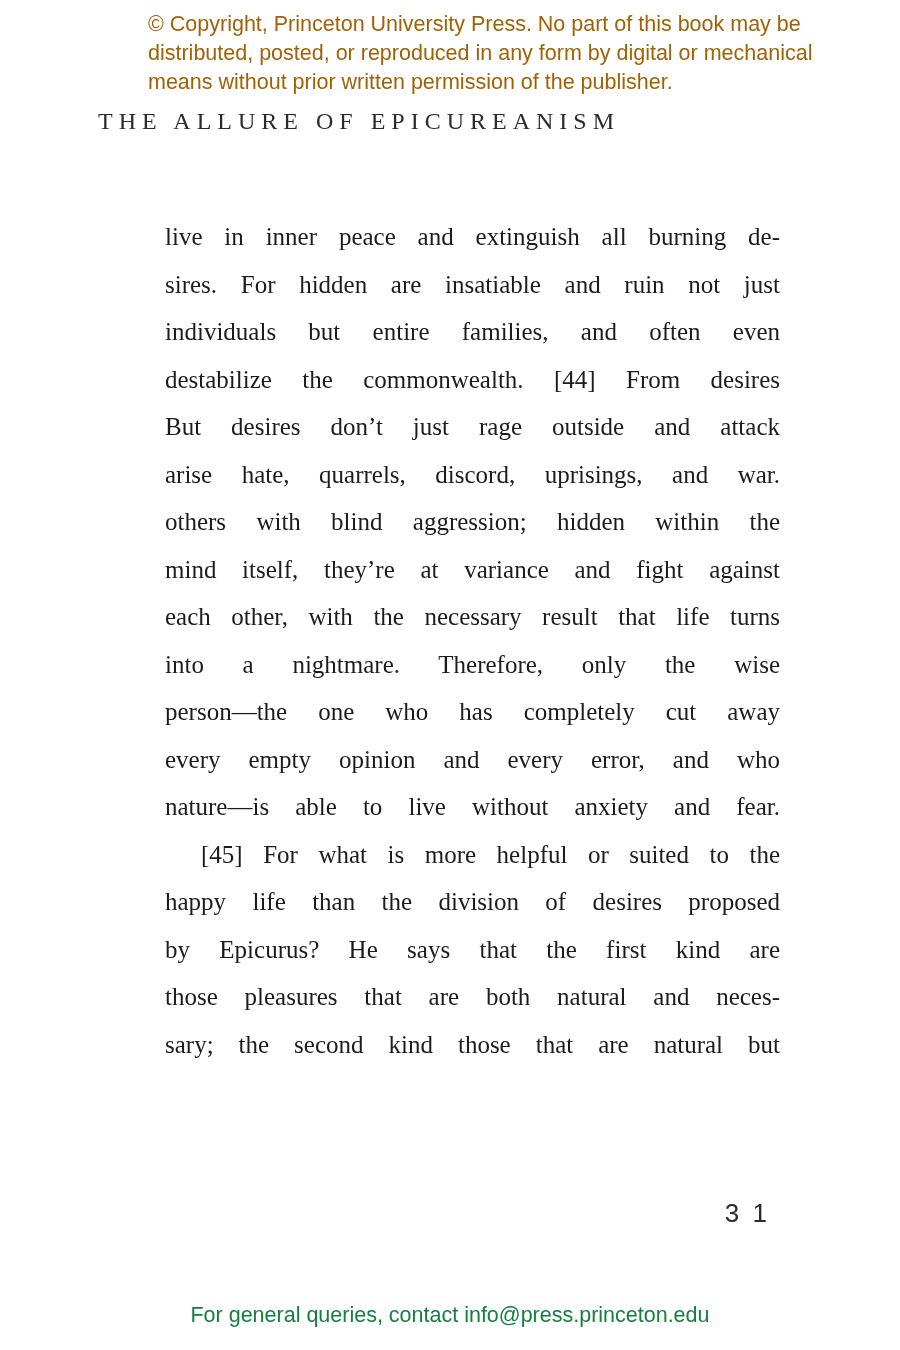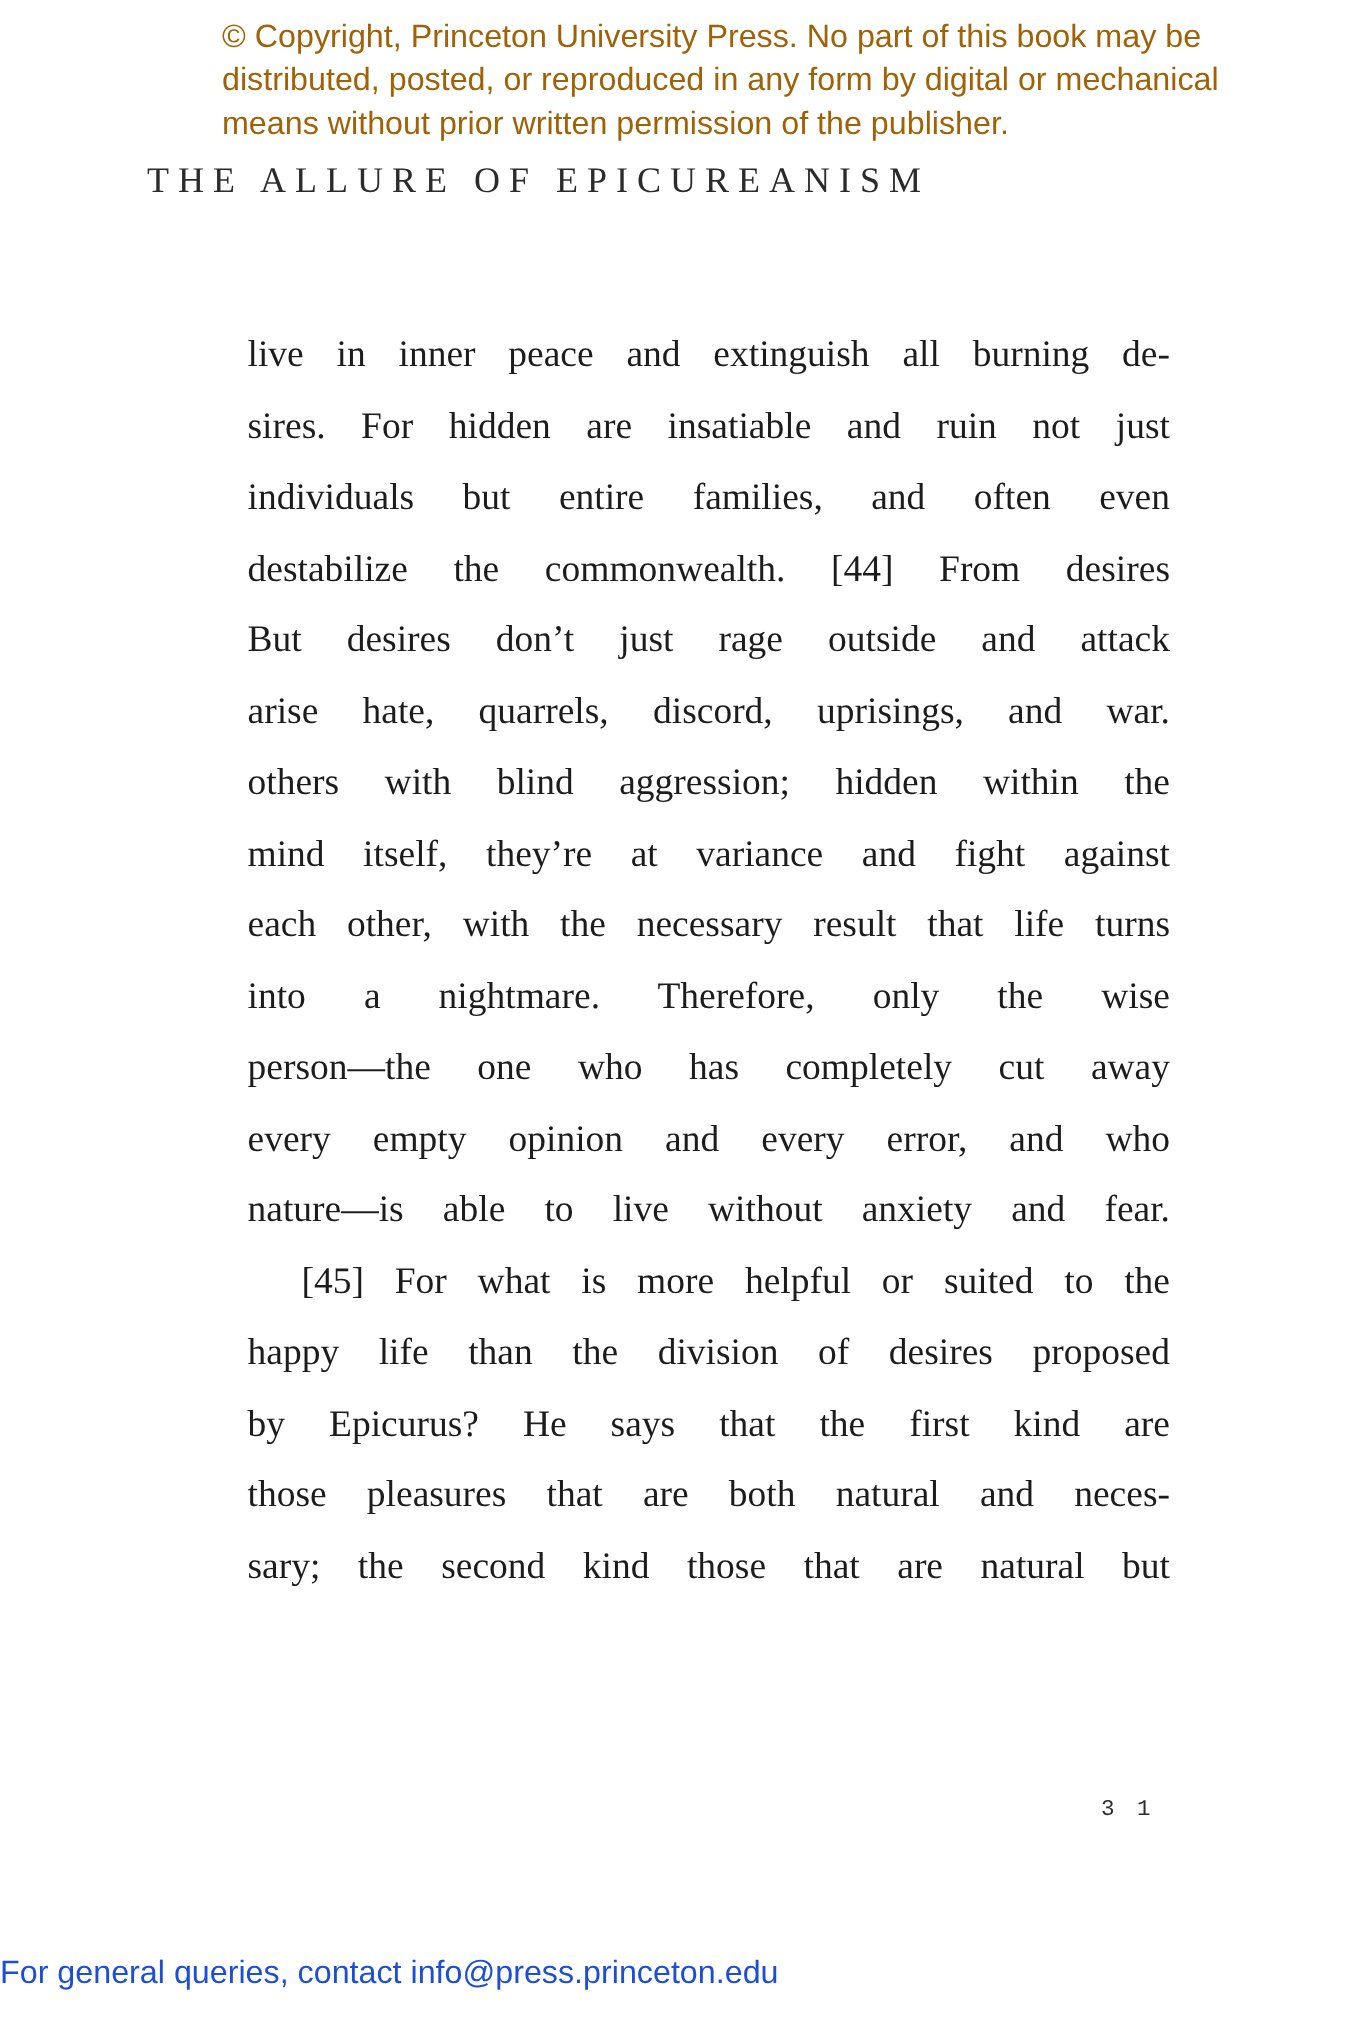--- a/index.html
+++ b/index.html
@@ -57,34 +57,35 @@
     text-align-last: justify;
   }
   .indent { text-indent: 36px; }
 
   .page-number {
     position: absolute;
     left: 155px;
     top: 1198px;
     width: 615px;
     text-align: right;
-    font-family: Liberation Mono, monospace;
-    font-size: 15px;
+    font-family: Liberation Sans, sans-serif;
+    font-size: 26px;
     letter-spacing: 3px;
     color: #2b2b2b;
   }
 
   .footer {
     position: absolute;
     left: 0;
     top: 1303px;
     width: 900px;
+    text-align: center;
     font-family: "Liberation Sans", sans-serif;
     font-size: 21.5px;
-    color: #1d4ed8;
+    color: #15803d;
   }
 </style>
 </head>
 <body>
 
 <div class="page">
 
   <div class="copyright">
     <div class="cline">© Copyright, Princeton University Press. No part of this book may be</div>
     <div class="cline">distributed, posted, or reproduced in any form by digital or mechanical</div>

